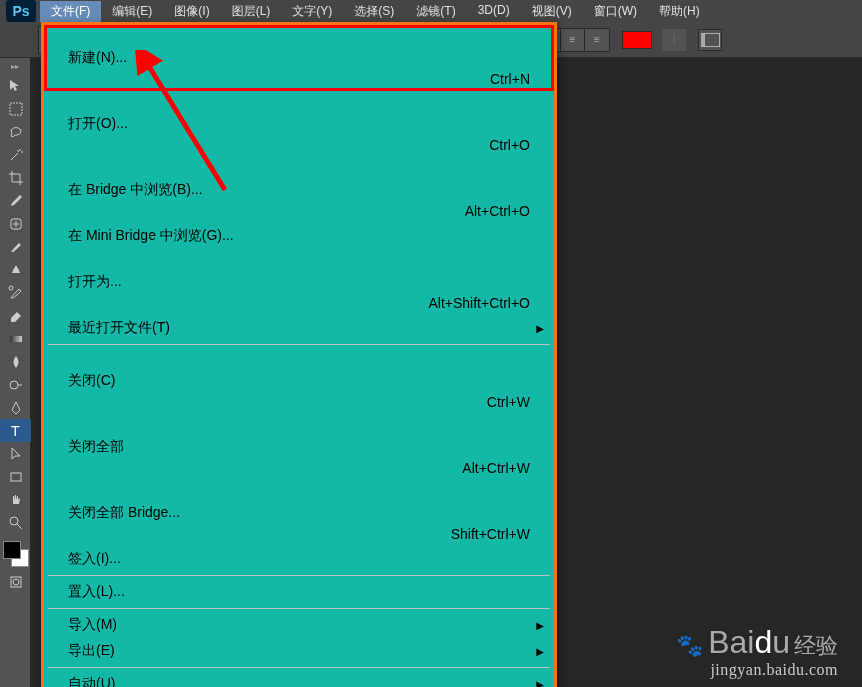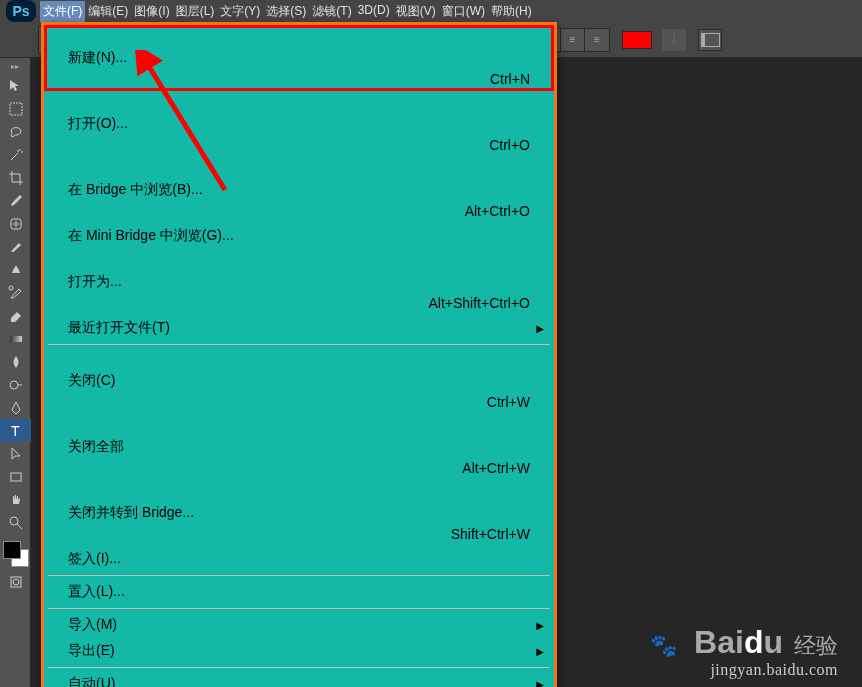--- a/index.html
+++ b/index.html
@@ -1,20 +1,20 @@
 <!DOCTYPE html>
 <html><head>
 <meta charset="utf-8">
 <style>
 * { margin: 0; padding: 0; box-sizing: border-box; font-family: "Microsoft YaHei", sans-serif; }
 body { width: 862px; height: 687px; background: #000; overflow: hidden; position: relative; }
 
 .menubar { height: 22px; background: #454545; display: flex; align-items: center; padding-left: 2px; }
-.ps-logo { width: 30px; height: 22px; display: flex; align-items: center; justify-content: center; color: #5bc0f0; font-weight: bold; font-size: 14px; background: #001e36; border-radius: 8px; margin: 0 4px; }
-.menu-item { color: #e0e0e0; font-size: 12px; padding: 2px 3px; cursor: default; }
+.ps-logo { width: 30px; height: 22px; display: flex; align-items: center; justify-content: center; color: #5bc0f0; font-weight: bold; font-size: 14px; background: #001e36; border-radius: 3px; margin: 0 4px; }
+.menu-item { color: #e0e0e0; font-size: 12px; padding: 2px 11px; cursor: default; }
 .menu-item.active { background: #678cb9; color: #fff; }
 
 .options-bar { height: 36px; background: #454545; border-bottom: 1px solid #2a2a2a; display: flex; align-items: center; padding-left: 38px; position: relative; }
 .tool-preset { width: 32px; height: 28px; background: #535353; border: 1px solid #2a2a2a; display: flex; align-items: center; justify-content: center; color: #ccc; font-size: 14px; }
 .opt-right { position: absolute; right: 140px; display: flex; align-items: center; gap: 4px; }
 .opt-select { background: #535353; border: 1px solid #2a2a2a; color: #ccc; font-size: 11px; padding: 2px 2px 2px 4px; position: relative; }
 .opt-select::after { content: '▾'; position: absolute; right: 3px; }
 .align-group { display: flex; border: 1px solid #2a2a2a; margin-left: 12px; }
 .align-btn { width: 24px; height: 22px; background: #535353; display: flex; align-items: center; justify-content: center; color: #aaa; font-size: 10px; border-right: 1px solid #2a2a2a; }
 .align-btn:last-child { border-right: none; }
@@ -40,23 +40,23 @@
 .dd-item { display: flex; justify-content: space-between; align-items: center; padding: 4px 24px; font-size: 14px; color: #000; cursor: default; position: relative; }
 .dd-item.highlight { outline: 3px solid #ff0000; outline-offset: -3px; }
 .dd-sep { height: 1px; background: #c0c0c0; margin: 3px 4px; }
 .dd-arrow { position: absolute; right: 10px; font-size: 10px; }
 .dd-shortcut { color: #000; font-size: 14px; margin-top: 42px; }
 
 .red-arrow { position: absolute; top: 50px; left: 135px; z-index: 101; pointer-events: none; }
 
 .watermark { position: absolute; right: 24px; bottom: 8px; color: #aaa; text-align: right; z-index: 50; }
 .watermark .paw { font-size: 22px; }
-.watermark .brand { font-size: 32px; font-weight: bold; margin-left: 12px; }
+.watermark .brand { font-size: 32px; font-weight: normal; }
 .watermark .brand .d { color: #fff; }
-.watermark .cn { font-size: 22px; margin-left: 11px; }
+.watermark .cn { font-size: 22px; margin-left: 4px; }
 .watermark .url { font-size: 16px; color: #ccc; letter-spacing: 0.5px; font-family: Liberation Serif, serif; }
 </style>
 </head>
 <body>
 
 <div class="menubar">
   <div class="ps-logo">Ps</div>
   <div id="menu-items" style="display: flex;">
       <div class="menu-item active">文件(F)</div>
       <div class="menu-item">编辑(E)</div>
@@ -241,21 +241,21 @@
     <div class="dd-sep"></div>
     <div class="dd-item">
       <span>关闭(C)</span>
       <span class="dd-shortcut">Ctrl+W</span>
     </div>
     <div class="dd-item">
       <span>关闭全部</span>
       <span class="dd-shortcut">Alt+Ctrl+W</span>
     </div>
     <div class="dd-item">
-      <span>关闭并转到 Bridge...</span>
+      <span>关闭全部 Bridge...</span>
       <span class="dd-shortcut">Shift+Ctrl+W</span>
     </div>
     <div class="dd-item">
       <span>签入(I)...</span>
     </div>
     <div class="dd-sep"></div>
     <div class="dd-item">
       <span>置入(L)...</span>
     </div>
     <div class="dd-sep"></div>

